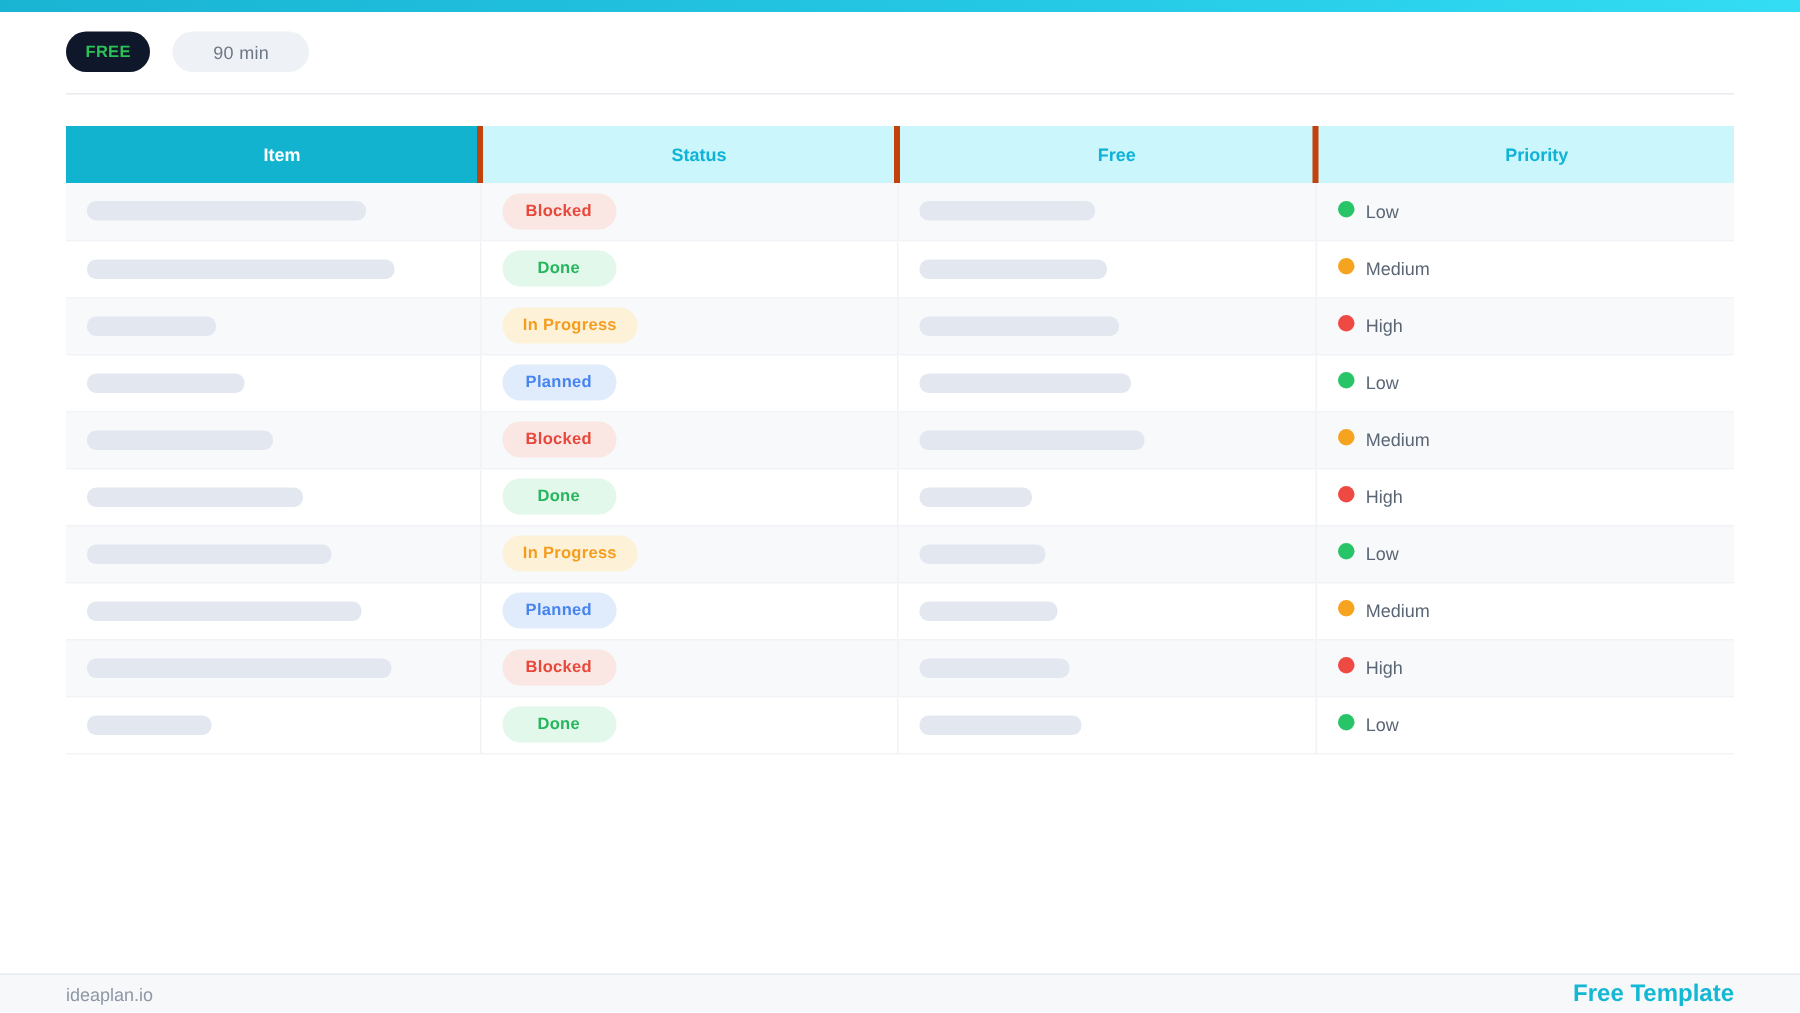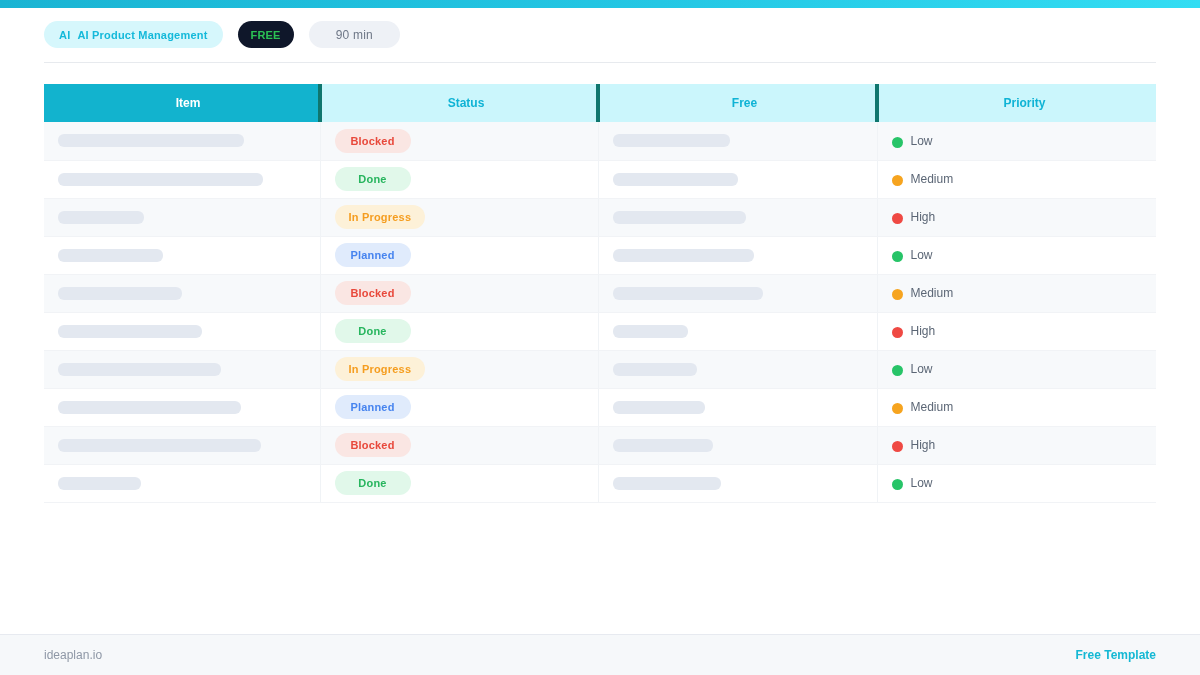--- a/index.html
+++ b/index.html
@@ -43,62 +43,58 @@
     border-collapse: collapse;
     table-layout: fixed;
   }
   col.c1 { width: 276px; } col.c2 { width: 278px; } col.c3 { width: 279px; } col.c4 { width: 279px; }
   .checklist th {
     height: 38px; text-align: center; font-size: 12px; font-weight: bold;
     padding: 0 0 0 14px; box-sizing: border-box;
     background: #cbf6fc; color: #0fb3d5;
   }
   .checklist th:first-child { background: #12b3ce; color: #ffffff; }
-  .checklist th + th { border-left: 4px solid #0f766e; }
+  .checklist th + th { border-left: 4px solid #c2410c; }
   .checklist td {
     height: 38px; padding: 0 0 0 14px; box-sizing: border-box;
     border-bottom: 1px solid #f1f3f6;
     vertical-align: middle;
   }
   .checklist td + td { border-left: 1px solid #f0f3f6; }
   .checklist tbody tr:nth-child(odd) { background: #f7f9fb; }
   .checklist tbody tr:nth-child(even) { background: #ffffff; }
 
   .bar { height: 13px; border-radius: 6px; background: #e3e8f0; }
 
   .badge {
     display: inline-flex; align-items: center; justify-content: center;
     height: 24px; min-width: 76px; padding: 0 14px; box-sizing: border-box;
     border-radius: 12px; font-size: 11px; font-weight: bold; letter-spacing: 0.2px;
   }
-  .priority-cell-inner { display: flex; align-items: flex-end; }
+  .priority-cell-inner { display: flex; align-items: flex-start; }
   .dot { width: 11px; height: 11px; border-radius: 50%; display: inline-block; margin-right: 8px; flex: 0 0 auto; }
   .p-label { font-size: 12px; color: #5b6675; }
 
   
   .footer {
-    position: absolute; left: 0; bottom: 0; width: 100%; height: 41px;
+    position: absolute; left: 0; bottom: 0; width: 100%; height: 26px;
     background: #f6f8fa; border-top: 1px solid #e7eaf0;
     display: flex; align-items: center; justify-content: space-between;
     padding: 0 44px; box-sizing: border-box;
   }
   .footer-left { font-size: 12px; color: #8e97a6; }
-  .footer-right { font-size: 12px; font-weight: bold; color: #14b8d4; text-decoration: none; cursor: pointer; }
+  .footer-right { font-size: 16px; font-weight: bold; color: #14b8d4; text-decoration: none; cursor: pointer; }
 </style>
 </head>
 <body>
 
 <div class="topbar"></div>
 
 <div class="container">
   <div class="badges">
-    <span class="pill pill-category">
-      <span>AI</span>
-      <span>AI Product Management</span>
-    </span>
     <span class="pill pill-free">FREE</span>
     <span class="pill pill-duration">90 min</span>
   </div>
 
   <div class="divider"></div>
 
   <table class="checklist">
     <colgroup>
         <col class="c1">
         <col class="c2">

